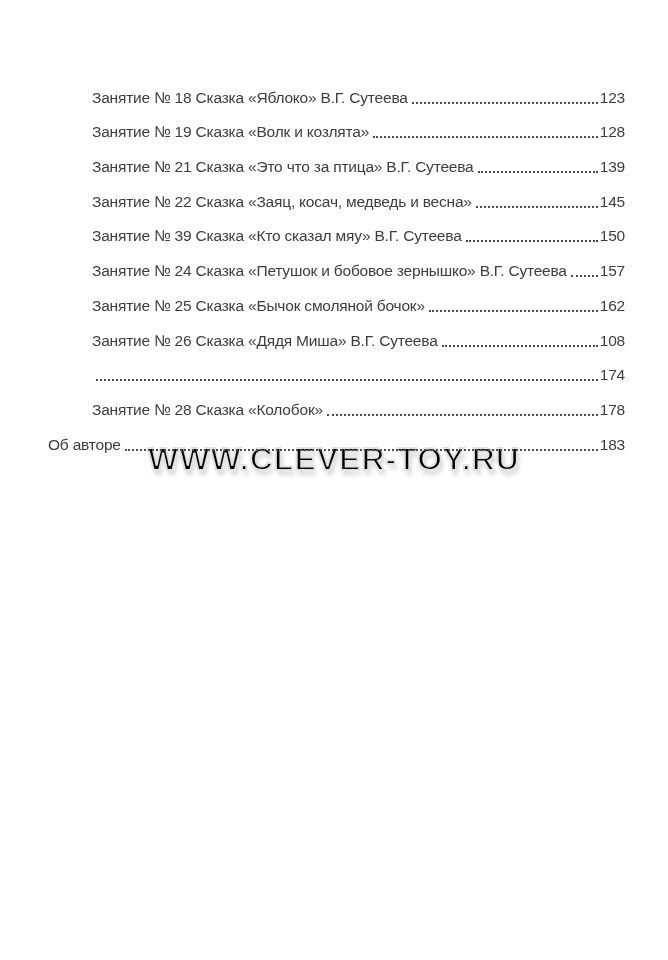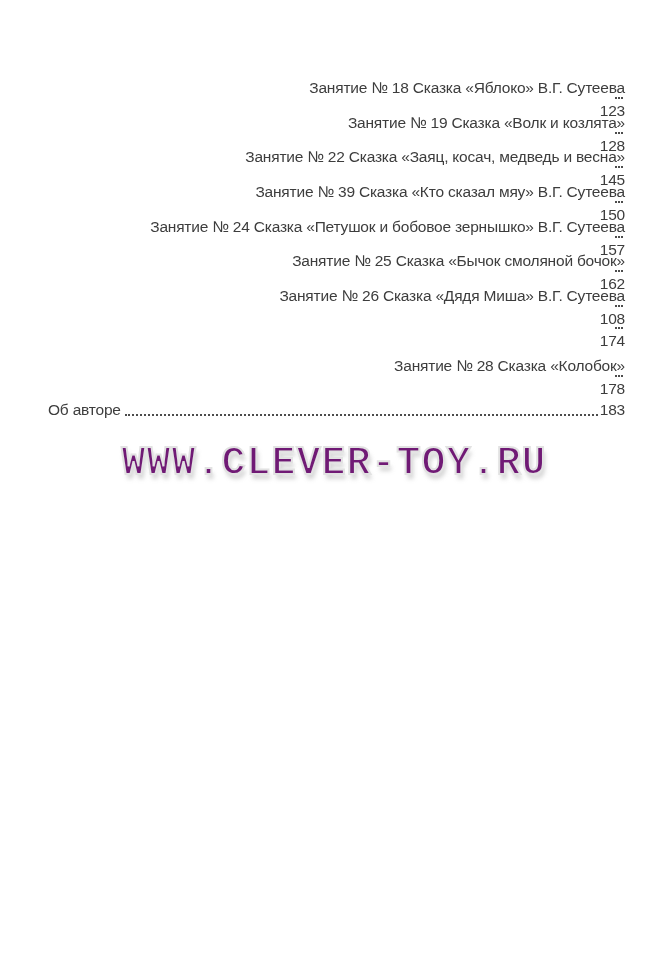--- a/index.html
+++ b/index.html
@@ -30,46 +30,45 @@
     align-items: flex-end;
     height: 34.7px;
     box-sizing: border-box;
     padding-bottom: 7px;
     font-size: 15.5px;
     letter-spacing: -0.2px;
     color: #3d3d3d;
   }
   .toc-row.indent {
     padding-left: 44px;
-    flex-direction: column;
   }
   .toc-label {
     white-space: nowrap;
   }
   .toc-leader {
     flex: 1 1 auto;
     min-width: 8px;
     border-bottom: 2px dotted #4c4c4c;
     margin: 0 2px 3px 4px;
   }
   .toc-page {
     white-space: nowrap;
   }
   .watermark {
     position: absolute;
     top: 441px;
     left: 50%;
     transform: translateX(-50%);
     z-index: 1;
-    font-family: Liberation Mono, monospace;
+    font-family: Liberation Sans, sans-serif;
     font-weight: bold;
-    font-size: 40px;
+    font-size: 32px;
     letter-spacing: 1px;
     white-space: nowrap;
-    color: #701a75;
+    color: #000000;
     -webkit-text-stroke: 2px #e2e2e2;
     text-shadow: 2px 5px 4px rgba(150,150,150,0.40);
     user-select: none;
   }
 </style>
 </head>
 <body>
 
 <div class="page">
   <ol class="toc" id="toc-list">
@@ -79,20 +78,25 @@
     <span class="toc-page">123</span>
   </li>
 
   <li class="toc-row indent">
     <span class="toc-label">Занятие № 19 Сказка «Волк и козлята»</span>
     <span class="toc-leader"></span>
     <span class="toc-page">128</span>
   </li>
 
 
+  <li class="toc-row indent">
+    <span class="toc-label">Занятие № 21 Сказка «Это что за птица» В.Г. Сутеева</span>
+    <span class="toc-leader"></span>
+    <span class="toc-page">139</span>
+  </li>
 
   <li class="toc-row indent">
     <span class="toc-label">Занятие № 22 Сказка «Заяц, косач, медведь и весна»</span>
     <span class="toc-leader"></span>
     <span class="toc-page">145</span>
   </li>
 
   <li class="toc-row indent">
     <span class="toc-label">Занятие № 39 Сказка «Кто сказал мяу» В.Г. Сутеева</span>
     <span class="toc-leader"></span>

